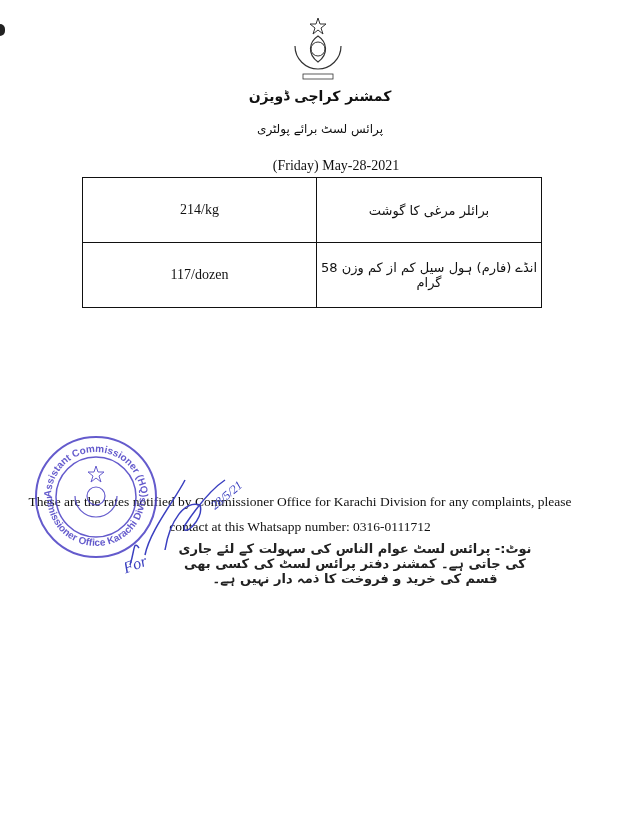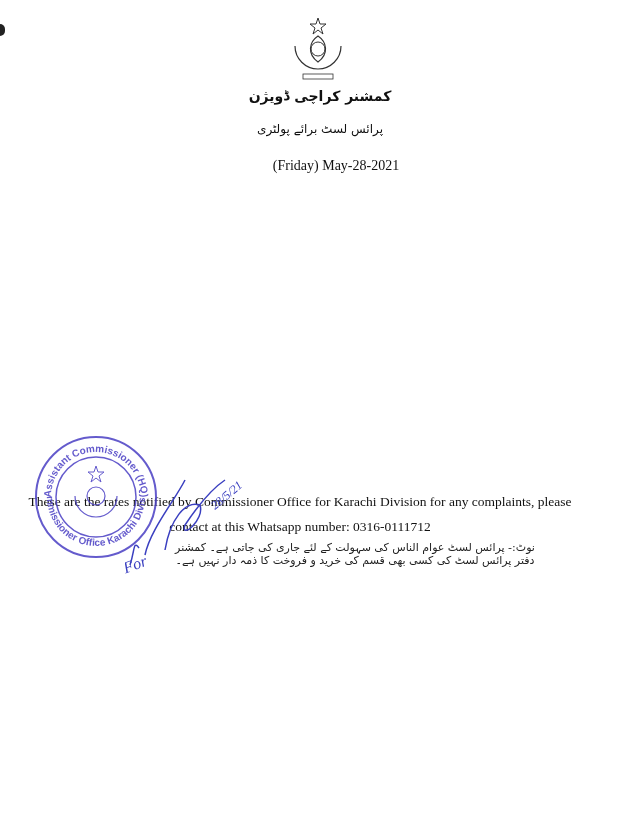--- a/index.html
+++ b/index.html
@@ -14,21 +14,21 @@
   .date { position:absolute; top:158px; left:16px; width:640px; text-align:center; font-size:14px; }
   table.prices { position:absolute; left:82px; top:177px; width:460px; border-collapse:collapse; }
   table.prices td { border:1.5px solid #111; height:62px; text-align:center; vertical-align:middle; }
   td.price { width:231px; font-size:14px; }
   td.name { direction:rtl; font-family:"DejaVu Sans", sans-serif; font-size:13px; }
   th.hdr { border:1.5px solid #111; height:62px; font-weight:bold; font-family:"DejaVu Sans", sans-serif; font-size:13px; }
   .note-en { position:absolute; left:0; width:640px; text-align:center; font-size:13.5px; }
   .n1 { top:494px; left:-20px; }
   .n2 { top:519px; left:-20px; }
   .note-ur { position:absolute; top:541px; left:170px; width:370px; direction:rtl; text-align:center;
-             font-family:"DejaVu Sans", sans-serif; font-size:11px; color:#222; }
+             font-family:"DejaVu Sans", sans-serif; font-size:13px; color:#222;font-weight:bold; }
   .stamp { position:absolute; left:33px; top:434px; width:126px; height:126px; }
   .sign { position:absolute; left:125px; top:470px; width:160px; height:110px; }
 </style>
 </head>
 <body>
 
 <div class="edge-mark"></div>
 
 <svg class="emblem" viewBox="0 0 70 70">
   <polygon points="35,2 37,8 43,8 38,12 40,18 35,14 30,18 32,12 27,8 33,8" fill="none" stroke="#333" stroke-width="1"></polygon>
@@ -37,20 +37,28 @@
   <circle cx="35" cy="33" r="7" fill="none" stroke="#333" stroke-width="1"></circle>
   <rect x="20" y="58" width="30" height="5" fill="none" stroke="#333" stroke-width="0.8"></rect>
 </svg>
 
 <div class="title-urdu t1">کمشنر کراچی ڈویژن</div>
 <div class="title-urdu t2">پرائس لسٹ برائے پولٹری</div>
 <div class="date">(Friday) May-28-2021</div>
 
 <table class="prices">
   <tbody>
+  <tr>
+    <td class="price">214/kg</td>
+    <td class="name">برائلر مرغی کا گوشت</td>
+  </tr>
+  <tr>
+    <td class="price">117/dozen</td>
+    <td class="name">انڈے (فارم) ہول سیل کم از کم وزن 58 گرام</td>
+  </tr>
 </tbody>
   </table>
 
 <div class="note-en n1">These are the rates notified by Commissioner Office for Karachi Division for any complaints, please</div>
 <div class="note-en n2">contact at this Whatsapp number: 0316-0111712</div>
 <div class="note-ur">نوٹ:- پرائس لسٹ عوام الناس کی سہولت کے لئے جاری کی جاتی ہے۔ کمشنر دفتر پرائس لسٹ کی کسی بھی قسم کی خرید و فروخت کا ذمہ دار نہیں ہے۔</div>
 
 <svg class="stamp" viewBox="0 0 126 126" style="opacity:0.85">
   <defs>
     <path id="arcTop" d="M18,63 A45,45 0 0 1 108,63"></path>

